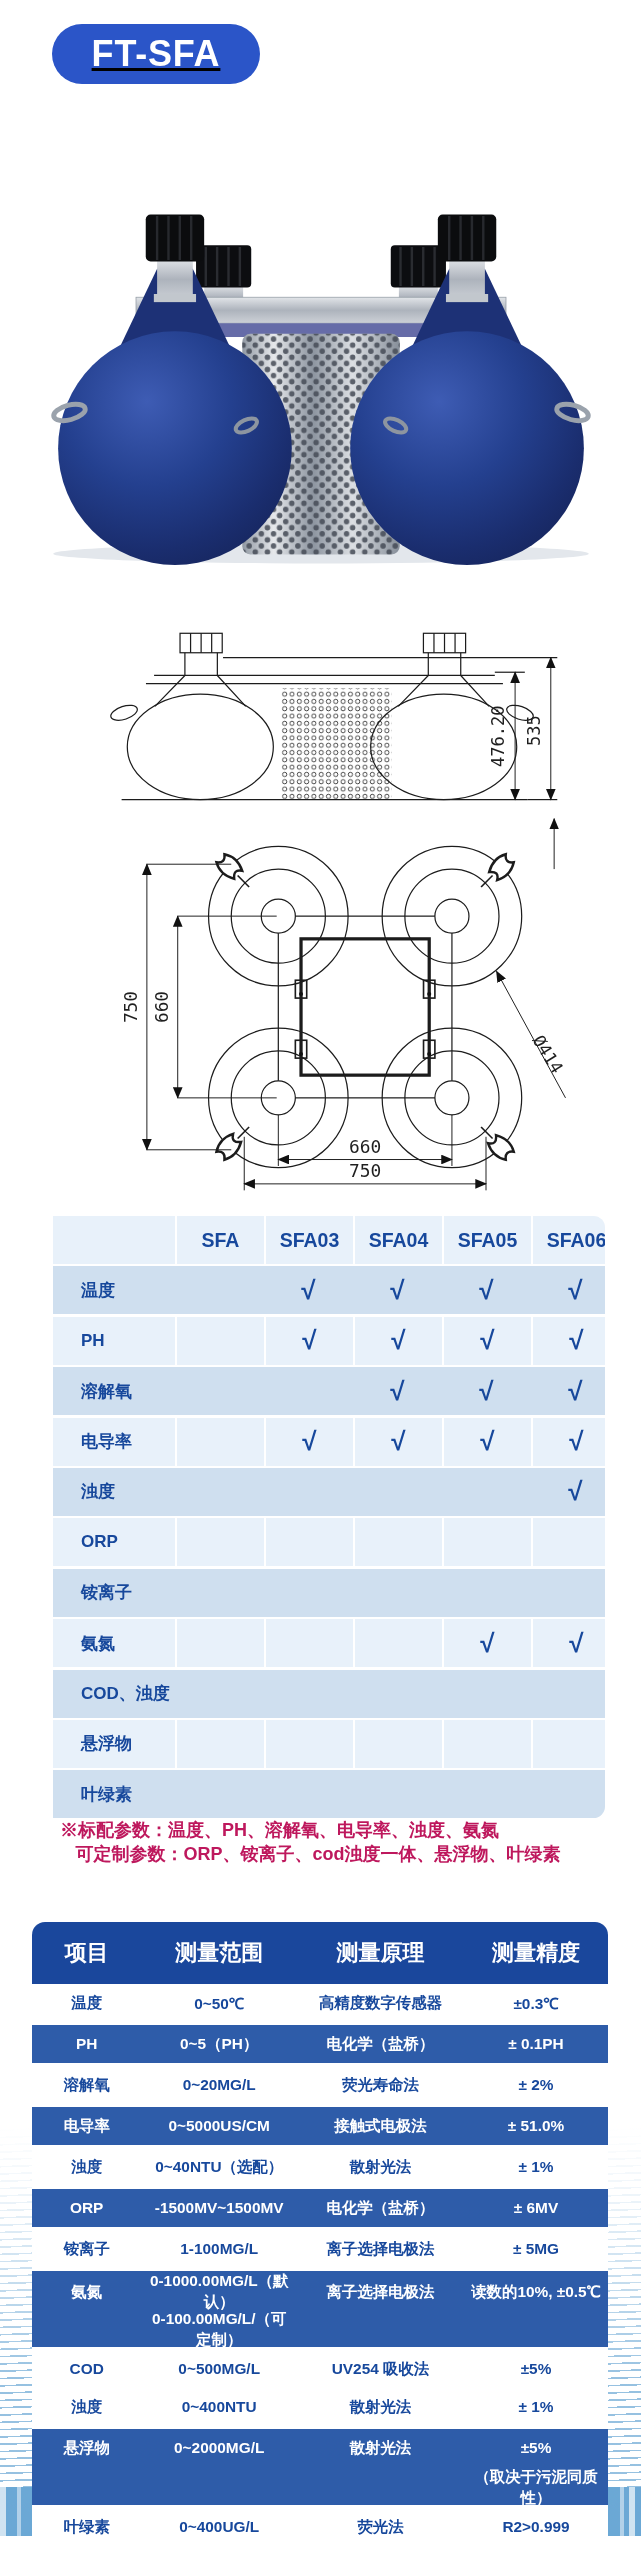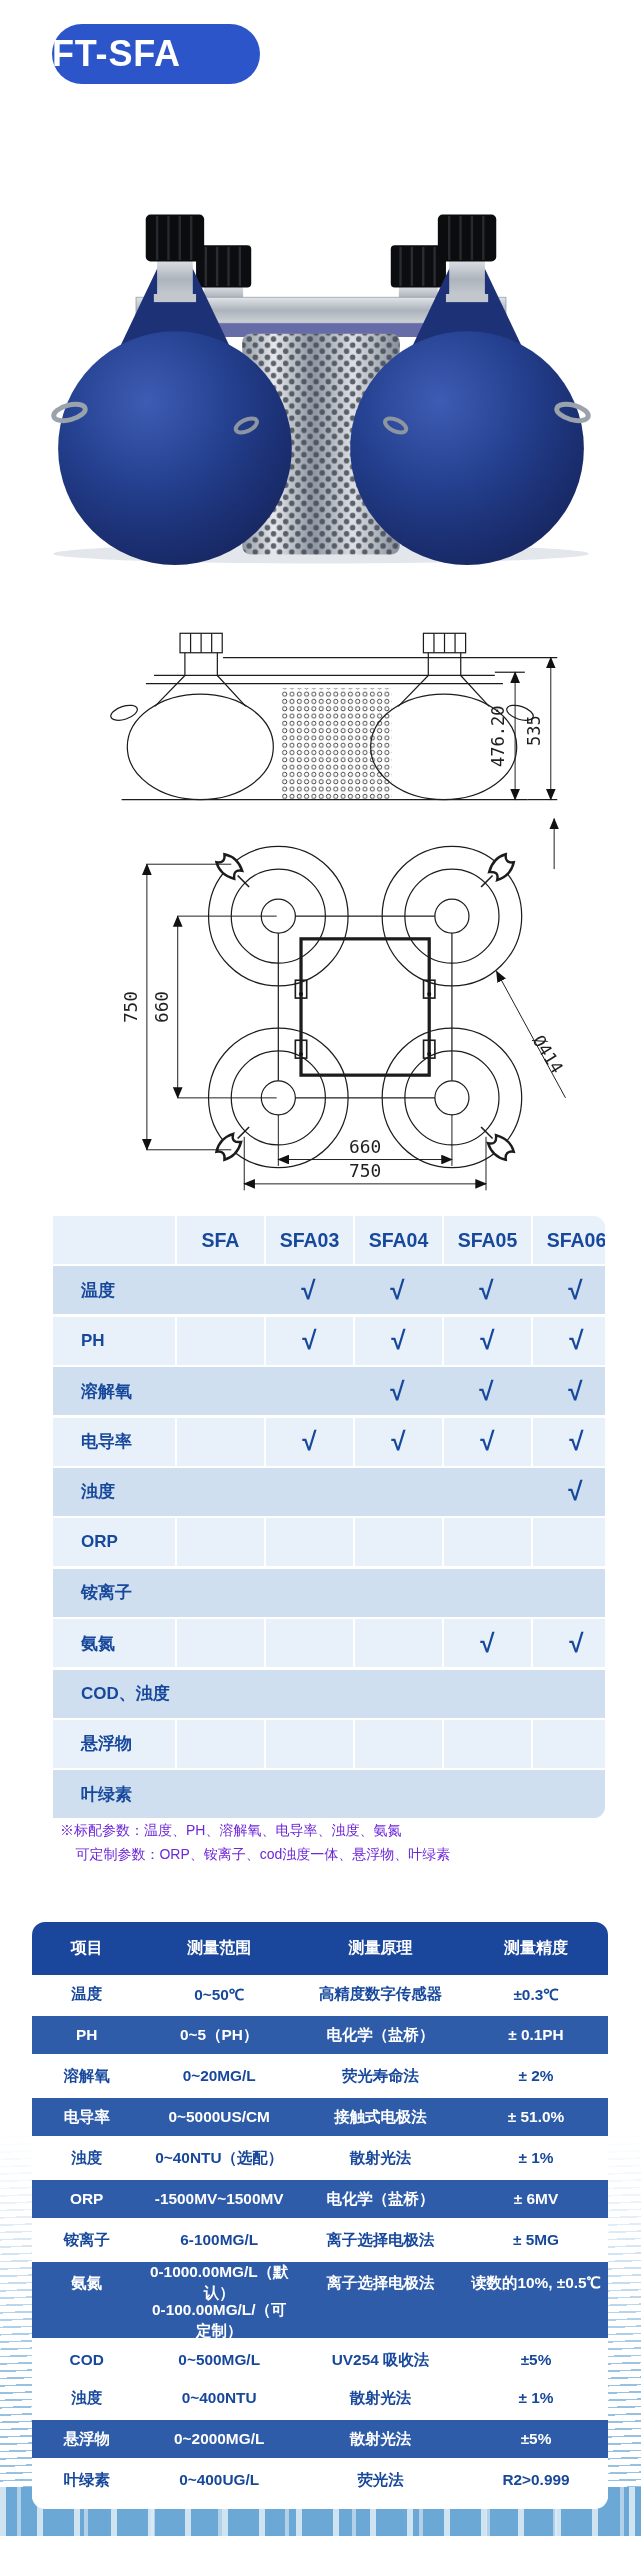--- a/index.html
+++ b/index.html
@@ -1,21 +1,21 @@
 <!DOCTYPE html>
 <html style="--logo-blue: #2b55c8; --navy-text: #17489c; --table-light: #e8f1fa; --table-dark: #cfdfef; --spec-header: #1a479c; --spec-row-blue: #2e5ca9; --water-blue: #6ba8d5;font-size:13px"><head>
 <meta charset="utf-8">
 <style>
   html,body{margin:0;padding:0;background:#fff;}
   .page{position:relative;width:641px;height:2576px;margin:0 auto;background:#fff;overflow:hidden;
         font-family:"Liberation Sans",sans-serif;}
 
   
   .logo-pill{position:absolute;left:52px;top:24px;width:208px;height:60px;border-radius:30px;
-             background:var(--logo-blue,#2b55c8);display:flex;align-items:center;}
+             background:var(--logo-blue,#2b55c8);display:flex;align-items:center;justify-content:center;text-decoration:underline;}
   .logo-pill span{color:#fff;font-weight:bold;font-size:36px;letter-spacing:0.8px;}
 
   
   .photo-svg{position:absolute;left:45px;top:208px;width:552px;height:357px;}
   .draw1-svg{position:absolute;left:77px;top:625px;width:503px;height:191px;}
   .draw2-svg{position:absolute;left:69px;top:812px;width:503px;height:390px;}
   .cad-label{font-family:"DejaVu Sans Mono",monospace;fill:#1f1f1f;}
 
   
   .ct{position:absolute;left:37px;top:1216px;width:568px;border-radius:11.4px;overflow:hidden;}
@@ -25,44 +25,44 @@
            color:var(--navy-text,#17489c);font-weight:bold;font-size:17px;}
   .ct-row.header .ct-cell{background:var(--table-light,#e8f1fa);font-size:19.5px;}
   .ct-row.light .ct-cell{background:var(--table-light,#e8f1fa);}
   .ct-row.dark  .ct-cell{background:var(--table-dark,#cfdfef);}
   .ct-row.header .ct-cell + .ct-cell,
   .ct-row.light  .ct-cell + .ct-cell{border-left:2.4px solid #fff;}
   .ct-cell.label{justify-content:flex-start;padding-left:28px;}
   .ct-cell.check{font-size:26px;}
 
   
-  .notes{position:absolute;left:60px;top:1819px;width:536px;color:#6d28d9;
-         font-size:14px;font-weight:400;line-height:23.5px;}
+  .notes{position:absolute;left:60px;top:1819px;width:536px;color:#be185d;
+         font-size:18px;font-weight:700;line-height:23.5px;}
   .notes .l2{margin-left:15.4px;}
 
   
   .water-strip{position:absolute;top:2127px;width:37px;height:360px;z-index:0;
     background:
       linear-gradient(180deg,#fff 0%,rgba(255,255,255,.85) 18%,rgba(255,255,255,0) 70%),
       repeating-linear-gradient(178deg,rgba(255,255,255,0) 0 2.4px,rgba(106,167,212,.7) 2.4px 4px,rgba(255,255,255,0) 4px 7.3px);}
   .water-strip.left{left:0;}
   .water-strip.right{left:604px;}
   .water-band{position:absolute;left:0;top:2487px;width:641px;height:49px;z-index:0;
     background:var(--water-blue,#6ba8d5);overflow:hidden;}
   .water-band:before{content:"";position:absolute;inset:0;
     background:
       repeating-linear-gradient(91deg,rgba(255,255,255,.85) 0 5.7px,rgba(255,255,255,0) 5.7px 37px),
       repeating-linear-gradient(89deg,rgba(255,255,255,0) 0 17px,rgba(255,255,255,.6) 17px 21px,rgba(255,255,255,0) 21px 67px);
     background-size:100% 7.3px,100% 11.4px;background-repeat:repeat;opacity:.8;}
 
   
   .st{position:absolute;left:32px;top:1922px;width:576px;background:#fff;border-radius:13px;
       overflow:hidden;z-index:2;padding-bottom:9.7px;}
-  .st-header{display:grid;grid-template-columns:19% 27% 29% 25%;height:53px;
-      background:var(--spec-header,#1a479c);color:#fff;font-weight:bold;font-size:16px;align-items:center;}
+  .st-header{display:grid;grid-template-columns:19% 27% 29% 25%;height:62px;
+      background:var(--spec-header,#1a479c);color:#fff;font-weight:bold;font-size:22px;align-items:center;}
   .st-header div{text-align:center;}
   .st-row{font-weight:bold;font-size:15.4px;}
   .st-row.light{color:var(--navy-text,#17489c);background:#fff;}
   .st-row.dark{color:#fff;background:var(--spec-row-blue,#2e5ca9);border-top:3.2px solid #fff;border-bottom:3.2px solid #fff;}
   .st-line{display:grid;grid-template-columns:19% 27% 29% 25%;height:38px;align-items:center;}
   .st-cell{text-align:center;padding:0 3.2px;}
 </style>
 </head>
 <body>
 
@@ -423,21 +423,21 @@
           <div class="st-line">
             <div class="st-cell">ORP</div>
             <div class="st-cell">-1500MV~1500MV</div>
             <div class="st-cell">电化学（盐桥）</div>
             <div class="st-cell">± 6MV</div>
           </div>
         </div>
         <div class="st-row light">
           <div class="st-line">
             <div class="st-cell">铵离子</div>
-            <div class="st-cell">6-100MG/L</div>
+            <div class="st-cell">1-100MG/L</div>
             <div class="st-cell">离子选择电极法</div>
             <div class="st-cell">± 5MG</div>
           </div>
         </div>
         <div class="st-row dark double">
           <div class="st-line">
             <div class="st-cell">氨氮</div>
             <div class="st-cell">0-1000.00MG/L（默认）</div>
             <div class="st-cell">离子选择电极法</div>
             <div class="st-cell">读数的10%, ±0.5℃</div>
@@ -465,20 +465,26 @@
             <div class="st-cell">± 1%</div>
           </div>
         </div>
         <div class="st-row dark double">
           <div class="st-line">
             <div class="st-cell">悬浮物</div>
             <div class="st-cell">0~2000MG/L</div>
             <div class="st-cell">散射光法</div>
             <div class="st-cell">±5%</div>
           </div>
+          <div class="st-line">
+            <div class="st-cell"></div>
+            <div class="st-cell"></div>
+            <div class="st-cell"></div>
+            <div class="st-cell">（取决于污泥同质性）</div>
+          </div>
         </div>
         <div class="st-row light">
           <div class="st-line">
             <div class="st-cell">叶绿素</div>
             <div class="st-cell">0~400UG/L</div>
             <div class="st-cell">荧光法</div>
             <div class="st-cell">R2&gt;0.999</div>
           </div>
         </div>
       </div>

